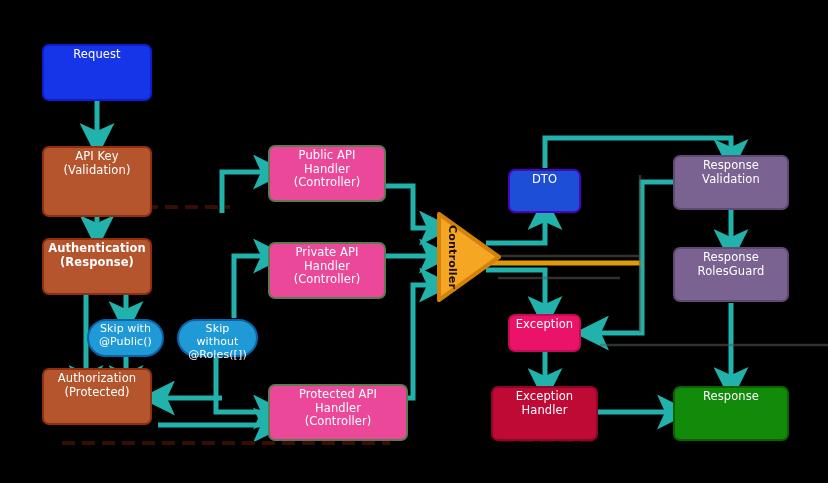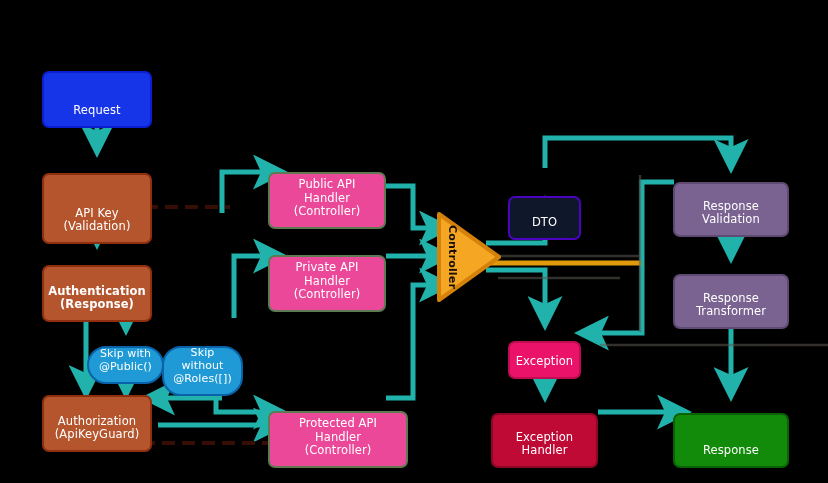--- a/index.html
+++ b/index.html
@@ -29,46 +29,45 @@
     position: absolute;
     left: 0;
     top: 0;
     width: 828px;
     height: 483px;
   }
   .node {
     position: absolute;
     box-sizing: border-box;
     display: flex;
-    align-items: flex-end;
+    align-items: flex-start;
     justify-content: center;
     text-align: center;
     border-radius: 7px;
     border-style: solid;
     border-width: 2px;
     color: #ffffff;
     line-height: 1.18;
     font-size: 11.5px;
     letter-spacing: 0.1px;
-    padding: 8px 4px;
+    padding: 2px 4px;
     user-select: none;
-    margin-top: 27px;
   }
   .node .lbl {
     width: 100%;
     display: block;
   }
   .node .lbl span.l2 { display: block; }
 
   
   .n-request   { background: #1634e8; border-color: #0a1fd0; }
   .n-guard     { background: #b4552d; border-color: #8f2f10; }
   .n-skip      { background: #1f9ad6; border-color: #0a62a8; font-size: 11px; border-radius: 19px; }
   .n-handler   { background: #ec4899; border-color: #5d7a53; }
-  .n-dto       { background: #0f172a; border-color: #4c03c0; }
+  .n-dto       { background: #1d4ed8; border-color: #4c03c0; }
   .n-exception { background: #ea1269; border-color: #c20c52; }
   .n-excpth    { background: #bf0a36; border-color: #8c0726; }
   .n-response  { background: #128a0a; border-color: #0a6205; }
   .n-purple    { background: #7a6291; border-color: #5e4a73; }
 
   
   #controller-node {
     position: absolute;
     width: 70px;
     height: 96px;
@@ -191,47 +190,47 @@
     <div class="node n-guard" style="left:42px; top:238px; width:110px; height:57px;font-weight:bold;">
       <span class="lbl">
         <span>Authentication</span>
         <span class="l2">(Response)</span>
       </span>
     </div>
 
     <div class="node n-guard" style="left:42px; top:368px; width:110px; height:57px;">
       <span class="lbl">
         <span>Authorization</span>
-        <span class="l2">(ApiKeyGuard)</span>
+        <span class="l2">(Protected)</span>
       </span>
     </div>
 
     <div class="node n-skip" style="left:87px; top:319px; width:77px; height:38px;">
       <span class="lbl">
         <span>Skip with</span>
         <span class="l2">@Public()</span>
       </span>
     </div>
 
-    <div class="node n-skip" style="left:162px; top:319px; width:81px; height:50px;">
+    <div class="node n-skip" style="left:177px; top:319px; width:81px; height:38px;">
       <span class="lbl">
         <span>Skip without</span>
         <span class="l2">@Roles([])</span>
       </span>
     </div>
 
     <div class="node n-handler" style="left:268px; top:145px; width:118px; height:57px;">
       <span class="lbl">
         <span>Public API</span>
         <span class="l2">Handler</span>
         <span class="l2">(Controller)</span>
       </span>
     </div>
 
-    <div class="node n-handler" style="left:268px; top:228px; width:118px; height:57px;">
+    <div class="node n-handler" style="left:268px; top:242px; width:118px; height:57px;">
       <span class="lbl">
         <span>Private API</span>
         <span class="l2">Handler</span>
         <span class="l2">(Controller)</span>
       </span>
     </div>
 
     <div class="node n-handler" style="left:268px; top:384px; width:140px; height:57px;">
       <span class="lbl">
         <span>Protected API</span>
@@ -271,21 +270,21 @@
     <div class="node n-purple" style="left:673px; top:155px; width:116px; height:55px;">
       <span class="lbl">
         <span>Response</span>
         <span class="l2">Validation</span>
       </span>
     </div>
 
     <div class="node n-purple" style="left:673px; top:247px; width:116px; height:55px;">
       <span class="lbl">
         <span>Response</span>
-        <span class="l2">Transformer</span>
+        <span class="l2">RolesGuard</span>
       </span>
     </div>
 
     <div class="node n-response" style="left:673px; top:386px; width:116px; height:55px;">
       <span class="lbl">
         <span>Response</span>
       </span>
     </div>
 
   </div>

